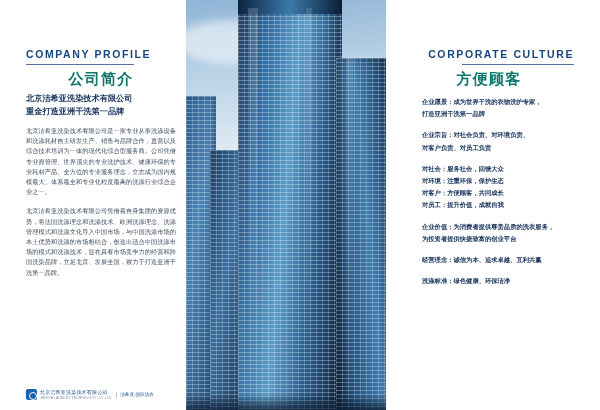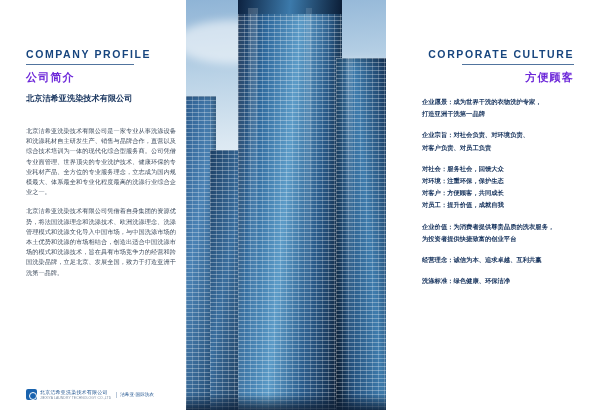--- a/index.html
+++ b/index.html
@@ -113,24 +113,25 @@
     position: absolute;
     left: 0; top: 0; width: 186px; height: 410px;
   }
   .l-title-en, .r-title-en {
     color: #17457e;
     font-size: 10.5px;
     letter-spacing: 1.6px;
     font-weight: bold;
   }
   .l-title-cn, .r-title-cn {
-    color: #6d28d9;
-    font-size: 11px;
+    color: #0f766e;
+    font-size: 15px;
     font-weight: bold;
     letter-spacing: 1.2px;
+    text-align: center;
   }
   .rule {
     height: 1px;
     background: #17457e;
     opacity: .75;
   }
   .l-head {
     position: absolute;
     left: 26px; top: 48px; width: 150px;
   }
@@ -231,20 +232,21 @@
   <div class="left">
 
     <div class="l-head">
       <div class="l-title-en">COMPANY PROFILE</div>
       <div class="rule"></div>
       <div class="l-title-cn">公司简介</div>
     </div>
 
     <div class="l-lead">
       <div>北京洁希亚洗染技术有限公司</div>
+      <div>重金打造亚洲干洗第一品牌</div>
     </div>
 
     <div class="l-body">
       <p>北京洁希亚洗染技术有限公司是一家专业从事洗涤设备和洗涤耗材自主研发生产、销售与品牌合作，直营以及综合技术培训为一体的现代化综合型服务商。公司凭借专业面管理、世界顶尖的专业洗护技术、健康环保的专业耗材产品、全方位的专业服务理念，立志成为国内规模最大、体系最全和专业化程度最高的洗涤行业综合企业之一。</p>
       <p>北京洁希亚洗染技术有限公司凭借着自身集团的资源优势，将法国洗涤理念和洗涤技术、欧洲洗涤理念、洗涤管理模式和洗涤文化导入中国市场，与中国洗涤市场的本土优势和洗涤的市场相结合，创造出适合中国洗涤市场的模式和洗涤技术，旨在具有市场竞争力的经营和跨国洗染品牌，立足北京、发展全国，致力于打造亚洲干洗第一品牌。</p>
     </div>
 
     <div class="footer-bar fb-left">
       <div class="logo-mark"></div>
       <div class="logo-text">

